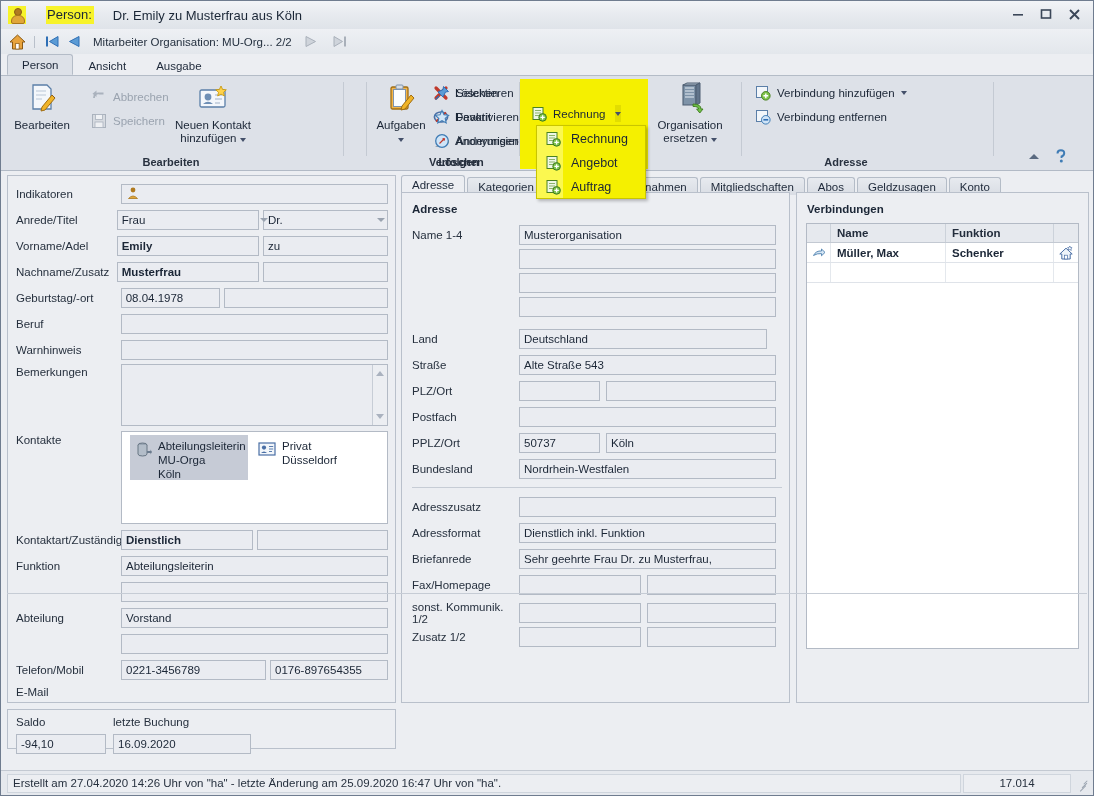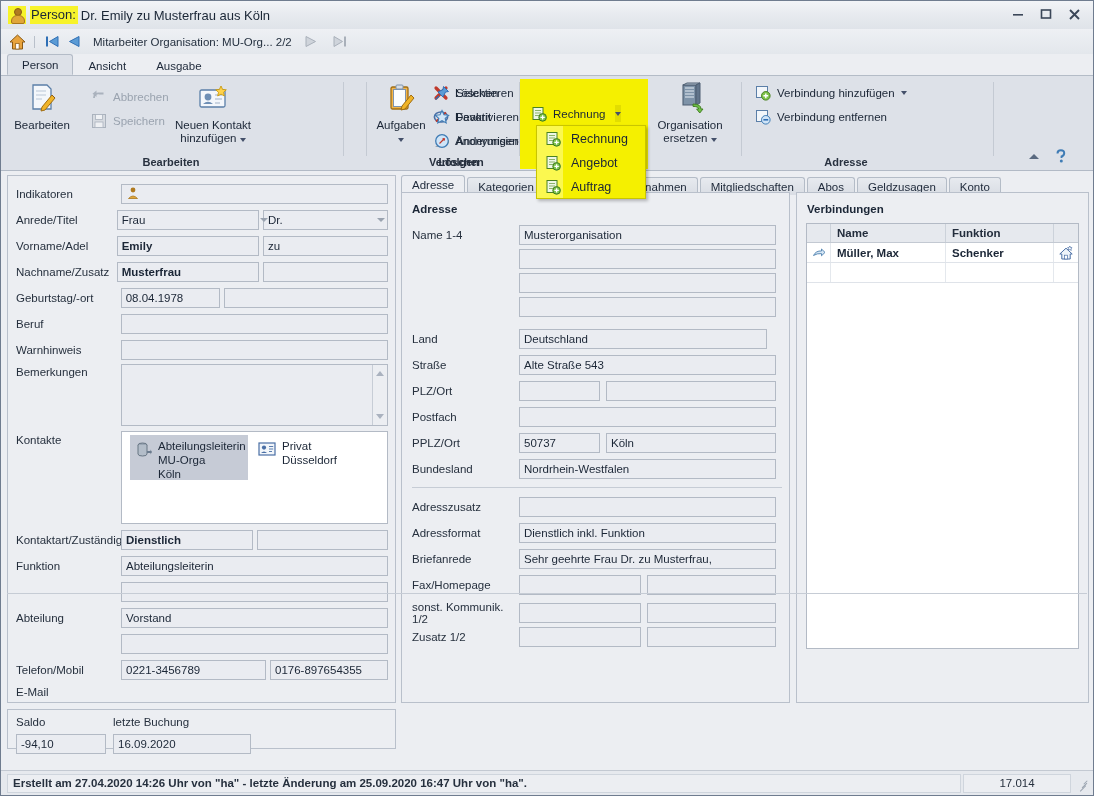--- a/index.html
+++ b/index.html
@@ -16,21 +16,21 @@
     background:#eceef2;
     border:1px solid #6f7c8f;
     overflow:hidden;
   }
 
   
   .titlebar{
     position:absolute;left:0;top:0;width:1092px;height:28px;
     background:linear-gradient(to bottom,#f2f4f7 0%,#e7eaef 50%,#dfe3e9 100%);
     border-bottom:1px solid #c3c9d2;
-    display:flex;align-items:center;
+    display:flex;align-items:center;gap:16px;
   }
   .title-icon{
     width:18px;height:18px;margin-left:7px;margin-right:4px;
     background:#f7f32a;position:relative;flex:0 0 auto;
   }
   .title-icon .head{
     position:absolute;left:6px;top:2px;width:6px;height:6px;border-radius:50%;
     background:#b07a20;border:1px solid #8a5c14;
   }
   .title-icon .body{
@@ -200,21 +200,20 @@
   
   .statusbar{
     position:absolute;left:0;bottom:0;width:1092px;height:25px;
     background:#e6e9ee;border-top:1px solid #c3c9d2;
     display:flex;align-items:center;box-sizing:border-box;
   }
   .status-left{
     margin-left:6px;flex:1;height:19px;display:flex;align-items:center;
     border:1px solid #cfd5dd;background:#eceef2;padding-left:5px;font-size:11.5px;color:#26303e;
     box-sizing:border-box;
-    font-weight:bold;
   }
   .status-num{
     width:108px;height:19px;display:flex;align-items:center;justify-content:center;
     border:1px solid #cfd5dd;background:#eceef2;font-size:11.5px;color:#26303e;margin-left:2px;
     box-sizing:border-box;
   }
   .grip{width:16px;height:19px;position:relative;margin:0 3px;}
   .grip i{position:absolute;background:#9aa3b0;height:1px;}
 
   .footline{

